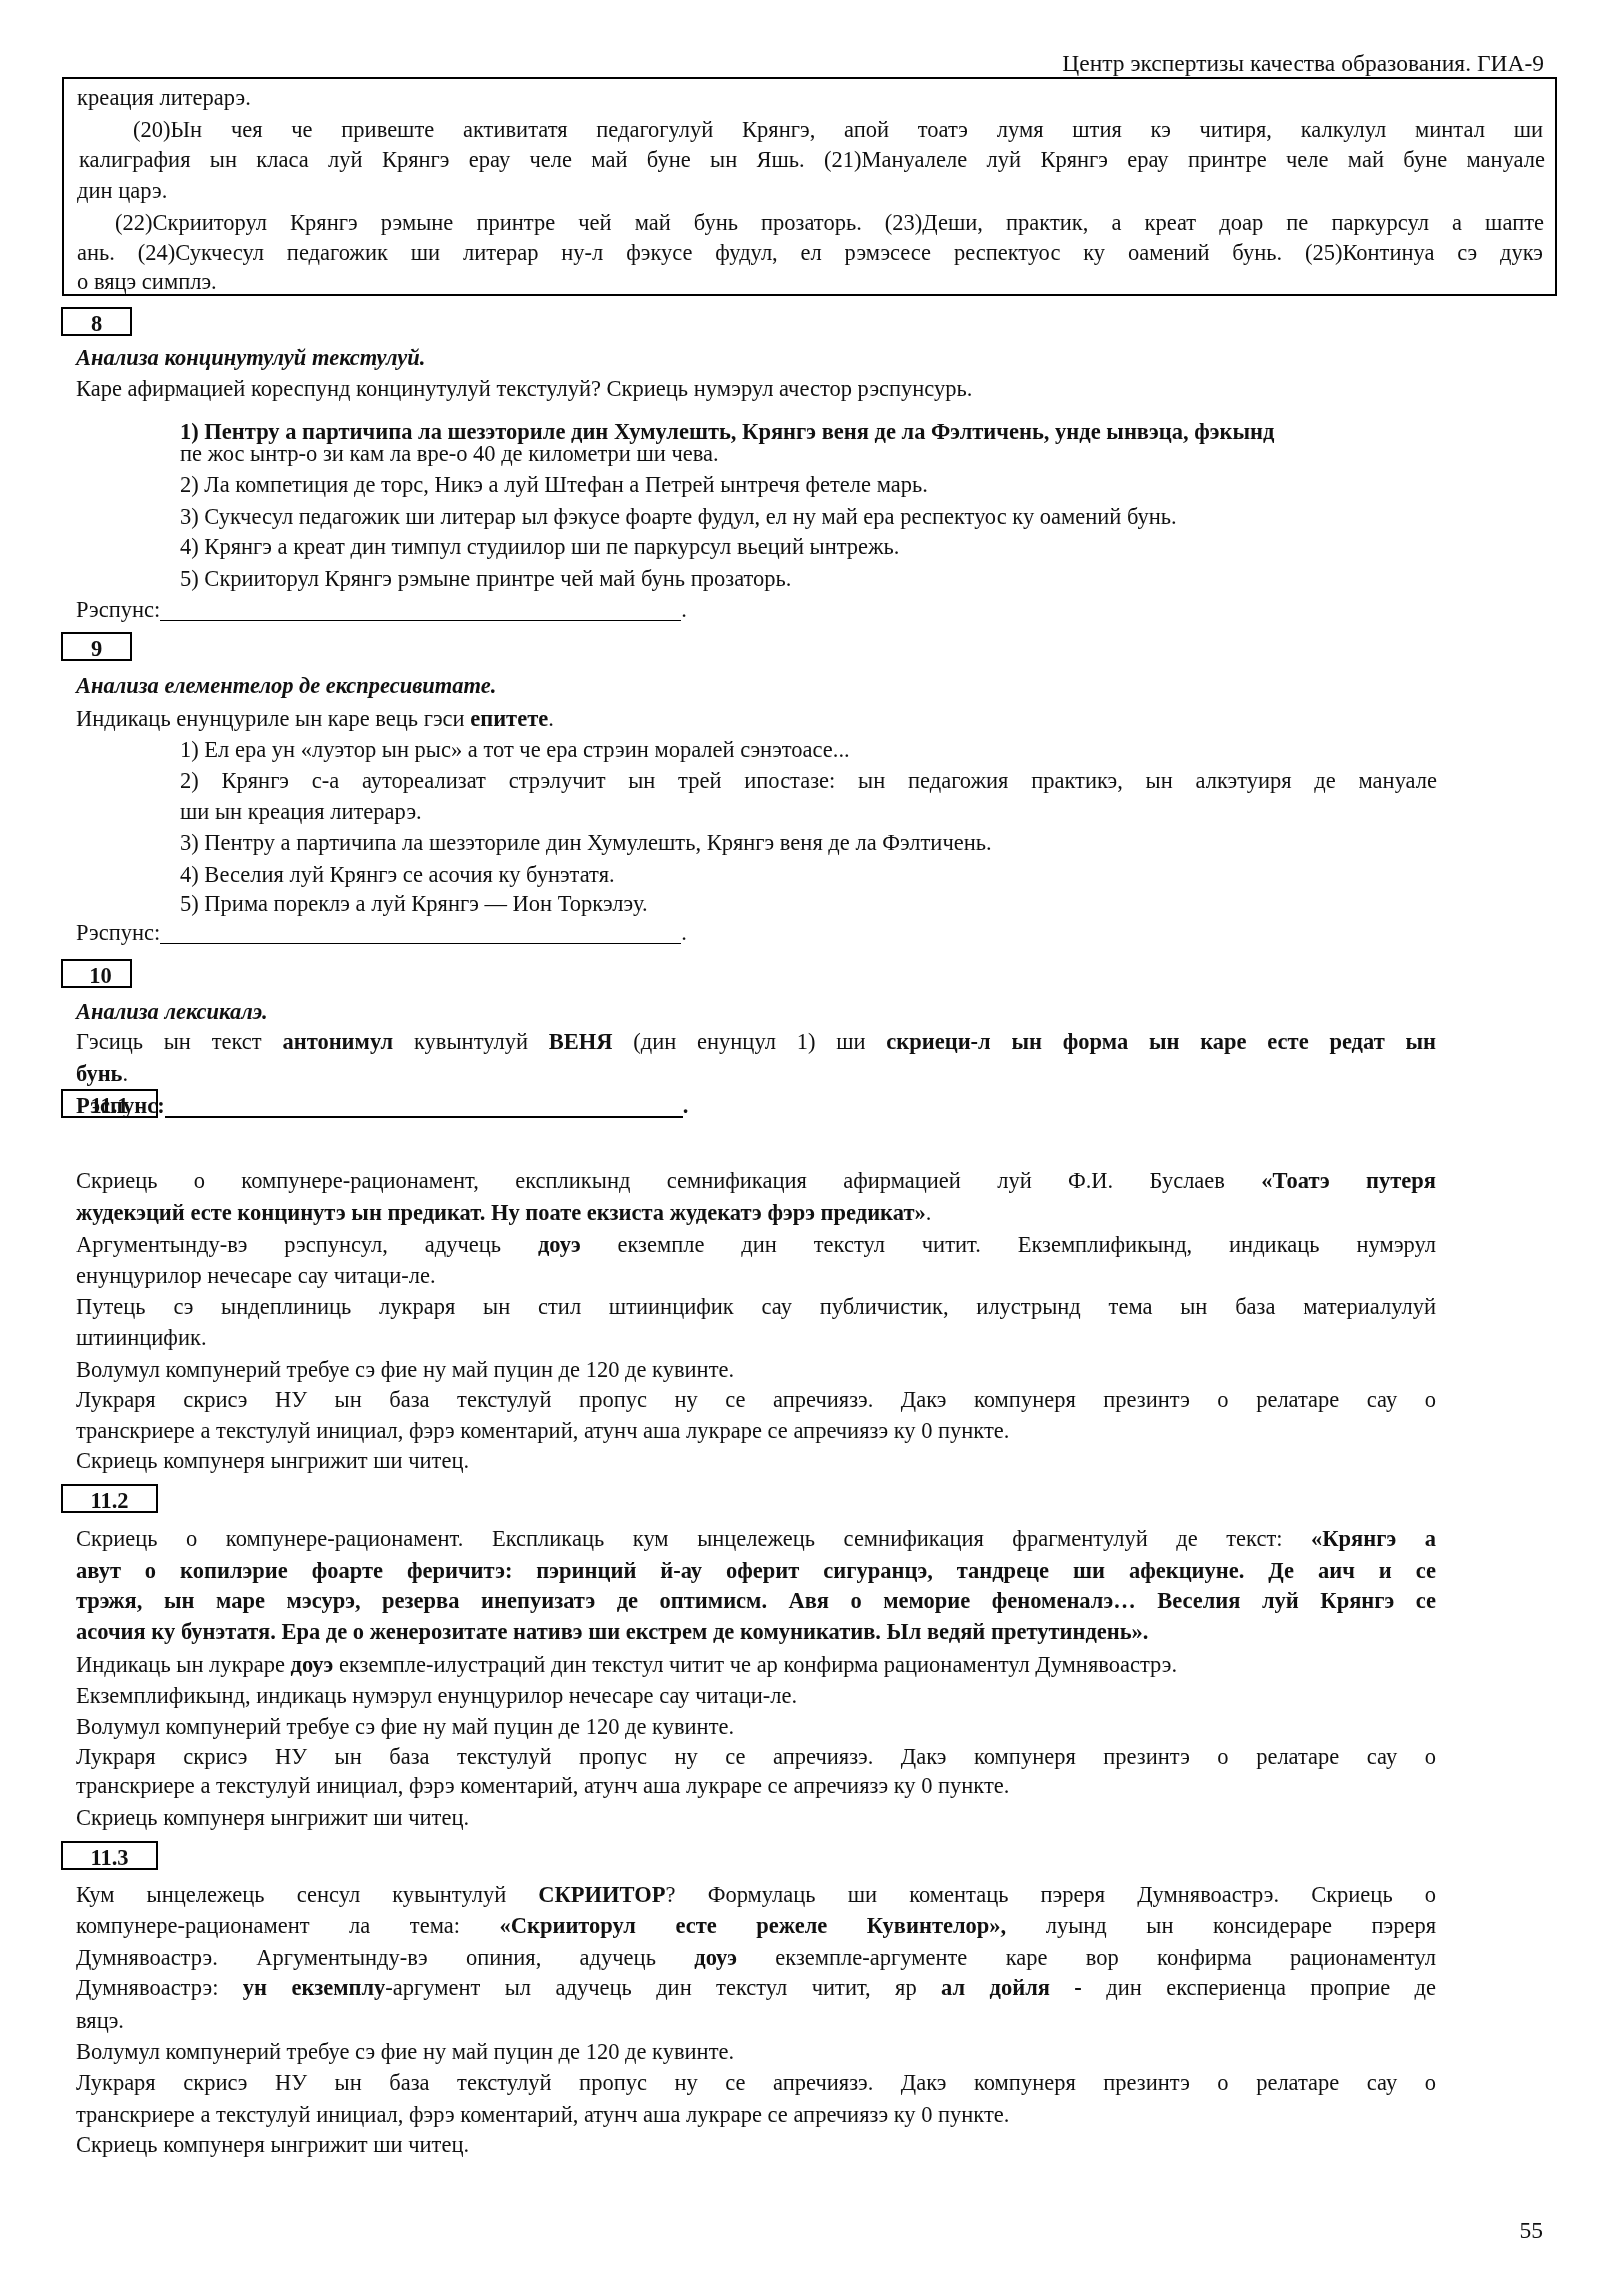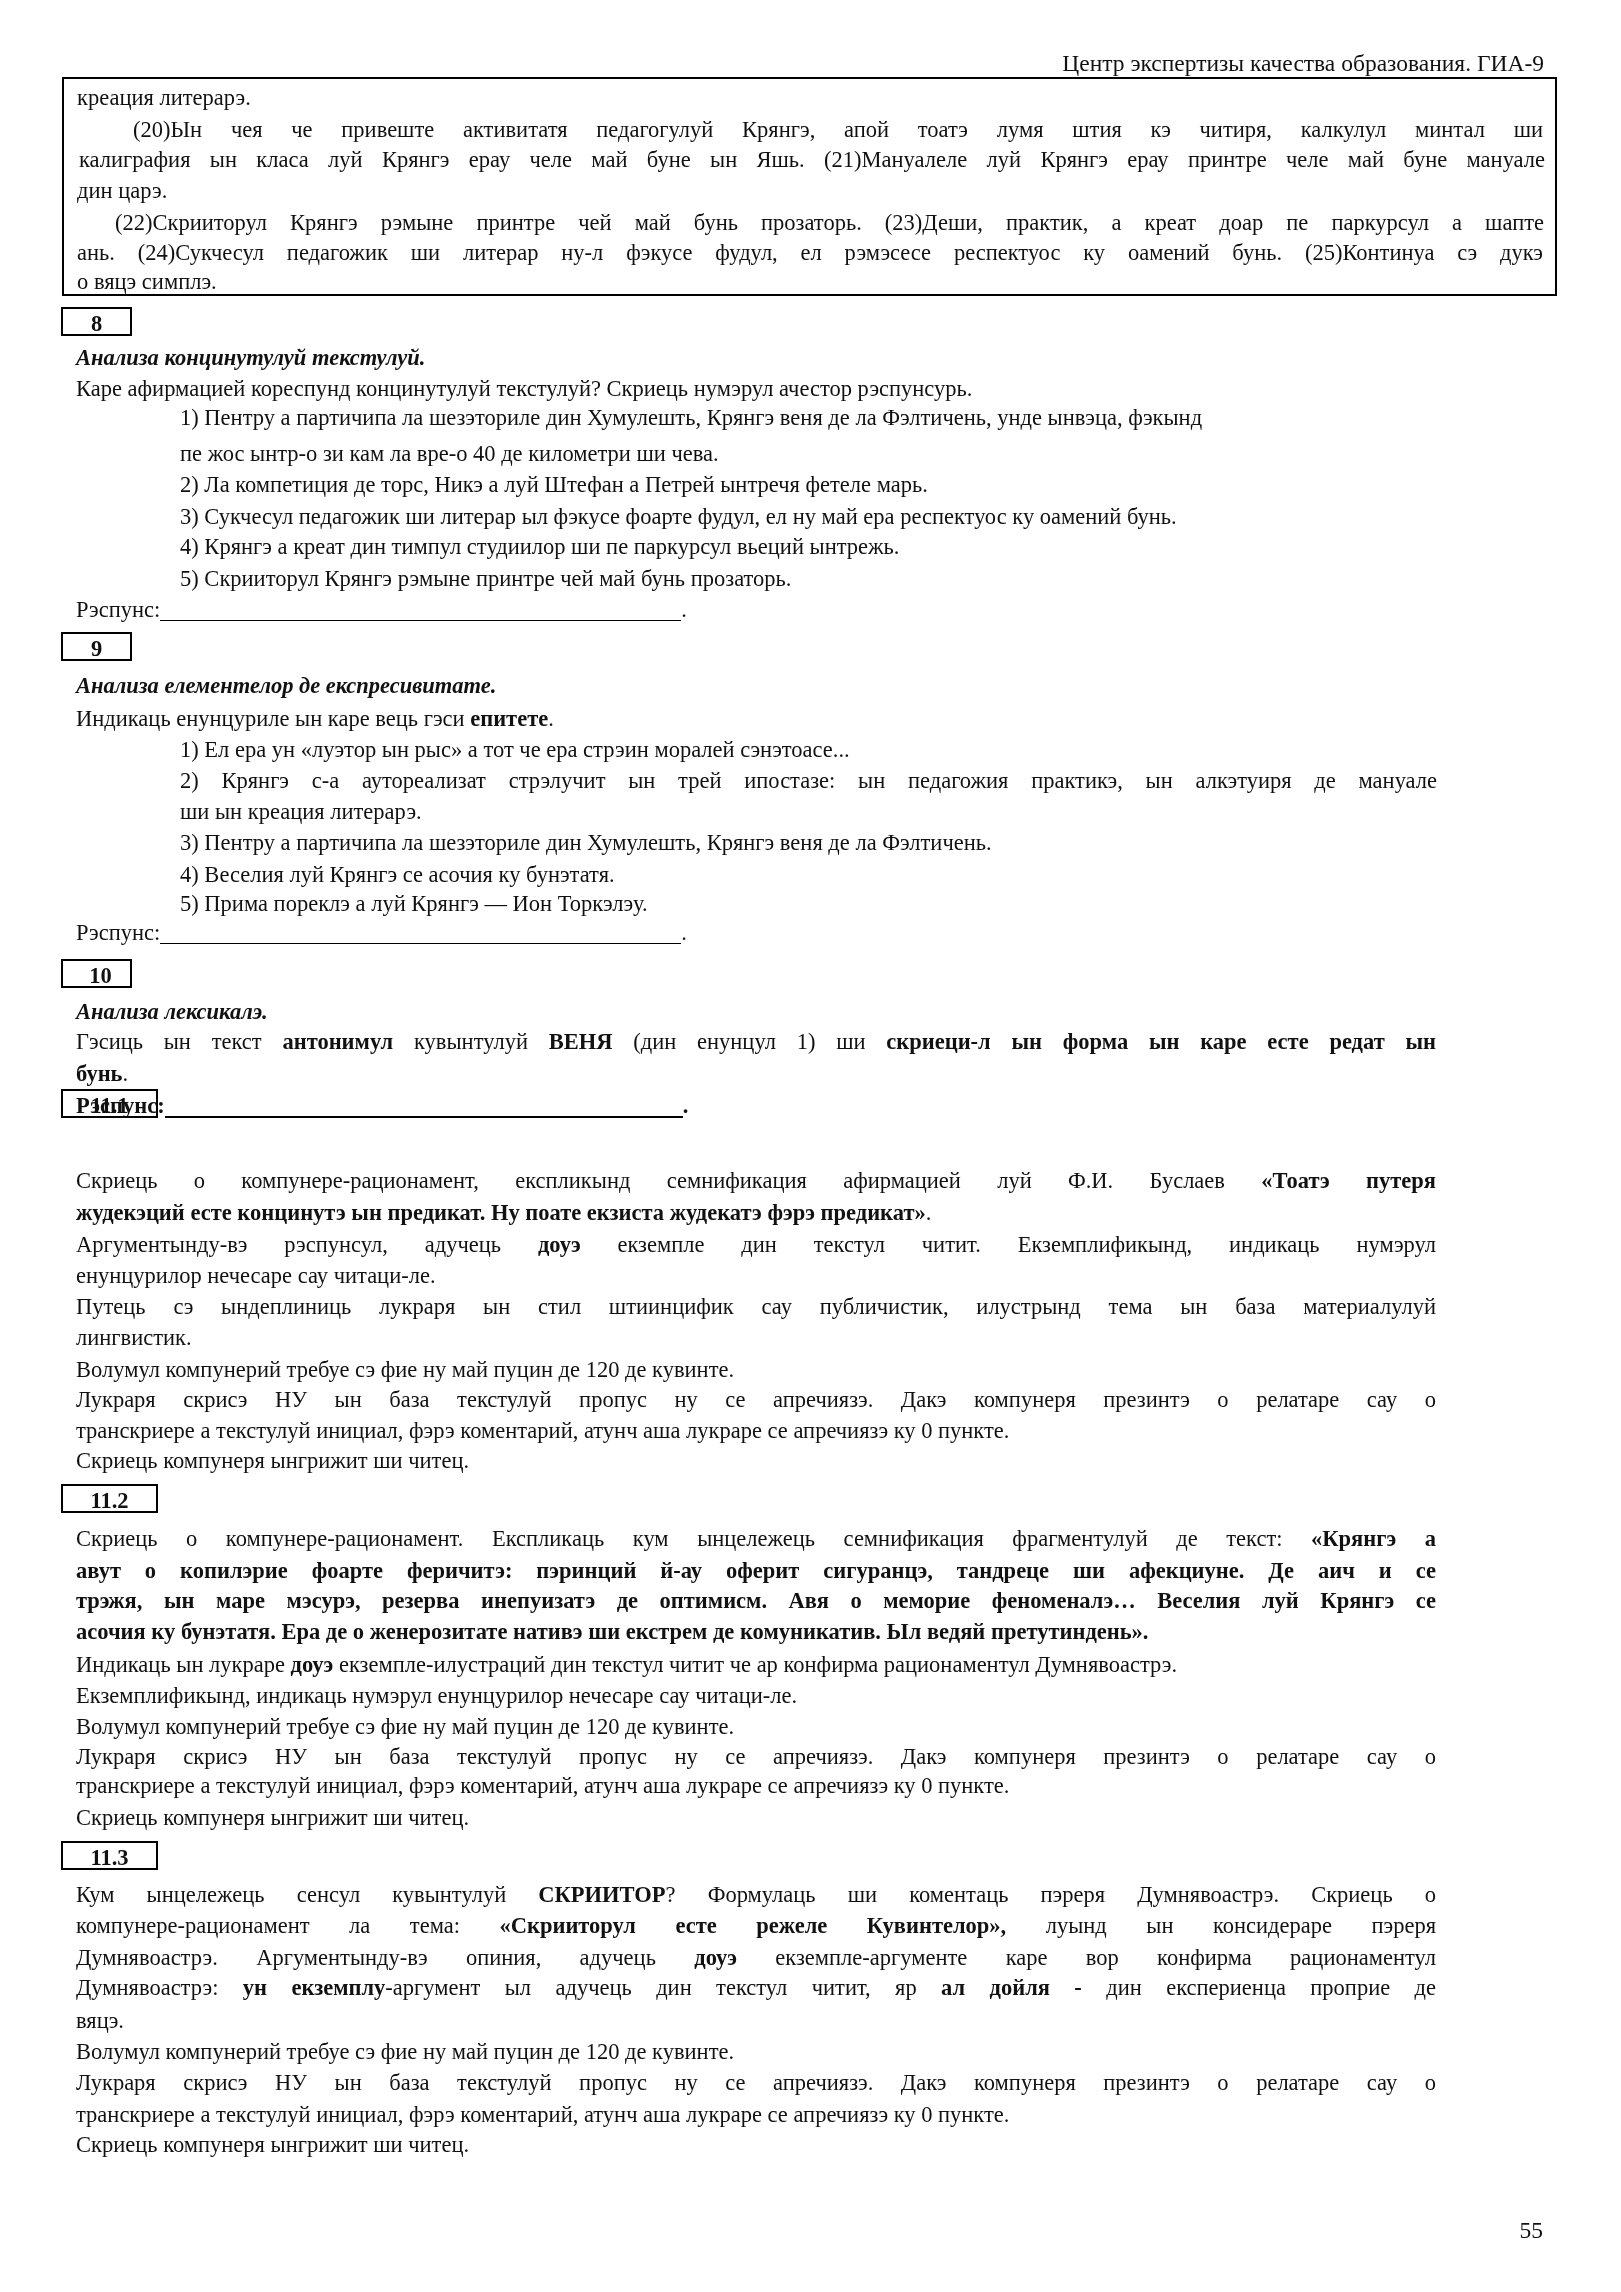--- a/index.html
+++ b/index.html
@@ -31,21 +31,21 @@
 <div class="ln j" style="left:133px; width:1410px; top:114px;">(20)Ын чея че привеште активитатя педагогулуй Крянгэ, апой тоатэ лумя штия кэ читиря, калкулул минтал ши</div>
 <div class="ln j" style="left:79px; width:1466px; top:144px;">калиграфия ын класа луй Крянгэ ерау челе май буне ын Яшь. (21)Мануалеле луй Крянгэ ерау принтре челе май буне мануале</div>
 <div class="ln" style="left:77px; top:175px;">дин царэ.</div>
 <div class="ln j" style="left:115px; width:1429px; top:207px;">(22)Скрииторул Крянгэ рэмыне принтре чей май бунь прозаторь. (23)Деши, практик, а креат доар пе паркурсул а шапте</div>
 <div class="ln j" style="left:77px; width:1466px; top:237px;">ань. (24)Сукчесул педагожик ши литерар ну-л фэкусе фудул, ел рэмэсесе респектуос ку оамений бунь. (25)Континуа сэ дукэ</div>
 <div class="ln" style="left:77px; top:266px;">о вяцэ симплэ.</div>
 
 <div class="numbox w1" style="top:307px;">8</div>
 <div class="ln bi" style="left:76px; top:342px;">Анализа концинутулуй текстулуй.</div>
 <div class="ln" style="left:76px; top:373px;">Каре афирмацией кореспунд концинутулуй текстулуй? Скриець нумэрул ачестор рэспунсурь.</div>
-<div class="ln" style="left:180px; top:402px;">1) Пентру а партичипа ла шезэториле дин Хумулешть, Крянгэ веня де ла Фэлтичень, унде ынвэца, фэкынд</div>
+<div class="ln" style="left:180px; top:416px;font-weight:bold;">1) Пентру а партичипа ла шезэториле дин Хумулешть, Крянгэ веня де ла Фэлтичень, унде ынвэца, фэкынд</div>
 <div class="ln" style="left:180px; top:438px;">пе жос ынтр-о зи кам ла вре-о 40 де километри ши чева.</div>
 <div class="ln" style="left:180px; top:469px;">2) Ла компетиция де торс, Никэ а луй Штефан а Петрей ынтречя фетеле марь.</div>
 <div class="ln" style="left:180px; top:501px;">3) Сукчесул педагожик ши литерар ыл фэкусе фоарте фудул, ел ну май ера респектуос ку оамений бунь.</div>
 <div class="ln" style="left:180px; top:531px;">4) Крянгэ а креат дин тимпул студиилор ши пе паркурсул вьеций ынтрежь.</div>
 <div class="ln" style="left:180px; top:563px;">5) Скрииторул Крянгэ рэмыне принтре чей май бунь прозаторь.</div>
 <div class="answer" style="left:76px; top:594px;">
   <span>Рэспунс:</span><span class="rule" style="width:521px;"></span><span>.</span>
 </div>
 
 <div class="numbox w1" style="top:632px;">9</div>
@@ -68,21 +68,21 @@
 <div class="answer b" style="left:76px; top:1090px;">
   <span>Рэспунс:</span><span class="rule" style="width:518px; border-bottom-width:2px;"></span><span>.</span>
 </div>
 
 <div class="numbox w2" style="top:1089px;">11.1</div>
 <div class="ln j" style="left:76px; width:1360px; top:1165px;"><span>Скриець о компунере-рационамент, експликынд семнификация афирмацией луй Ф.И. Буслаев </span><span class="b">«Тоатэ путеря</span></div>
 <div class="ln" style="left:76px; top:1197px;"><span class="b">жудекэций есте концинутэ ын предикат. Ну поате екзиста жудекатэ фэрэ предикат»</span><span>.</span></div>
 <div class="ln j" style="left:76px; width:1360px; top:1229px;"><span>Аргументынду-вэ рэспунсул, адучець </span><span class="b">доуэ</span><span> екземпле дин текстул читит. Екземплификынд, индикаць нумэрул</span></div>
 <div class="ln" style="left:76px; top:1260px;">енунцурилор нечесаре сау читаци-ле.</div>
 <div class="ln j" style="left:76px; width:1360px; top:1291px;">Путець сэ ындеплиниць лукраря ын стил штиинцифик сау публичистик, илустрынд тема ын база материалулуй</div>
-<div class="ln" style="left:76px; top:1322px;">лингвистик.</div>
+<div class="ln" style="left:76px; top:1322px;">штиинцифик.</div>
 <div class="ln" style="left:76px; top:1354px;">Волумул компунерий требуе сэ фие ну май пуцин де 120 де кувинте.</div>
 <div class="ln j" style="left:76px; width:1360px; top:1384px;">Лукраря скрисэ НУ ын база текстулуй пропус ну се апречиязэ. Дакэ компунеря презинтэ о релатаре сау о</div>
 <div class="ln" style="left:76px; top:1415px;">транскриере а текстулуй инициал, фэрэ коментарий, атунч аша лукраре се апречиязэ ку 0 пункте.</div>
 <div class="ln" style="left:76px; top:1445px;">Скриець компунеря ынгрижит ши читец.</div>
 
 <div class="numbox w2" style="top:1484px;">11.2</div>
 <div class="ln j" style="left:76px; width:1360px; top:1523px;"><span> Скриець о компунере-рационамент. Експликаць кум ынцележець семнификация фрагментулуй де текст: </span><span class="b">«Крянгэ а</span></div>
 <div class="ln j b" style="left:76px; width:1360px; top:1555px;">авут о копилэрие фоарте феричитэ: пэринций й-ау оферит сигуранцэ, тандреце ши афекциуне. Де аич и се</div>
 <div class="ln j b" style="left:76px; width:1360px; top:1585px;">трэжя, ын маре мэсурэ, резерва инепуизатэ де оптимисм. Авя о меморие феноменалэ… Веселия луй Крянгэ се</div>
 <div class="ln b" style="left:76px; top:1616px;">асочия ку бунэтатя. Ера де о женерозитате нативэ ши екстрем де комуникатив. Ыл ведяй претутиндень».</div>

